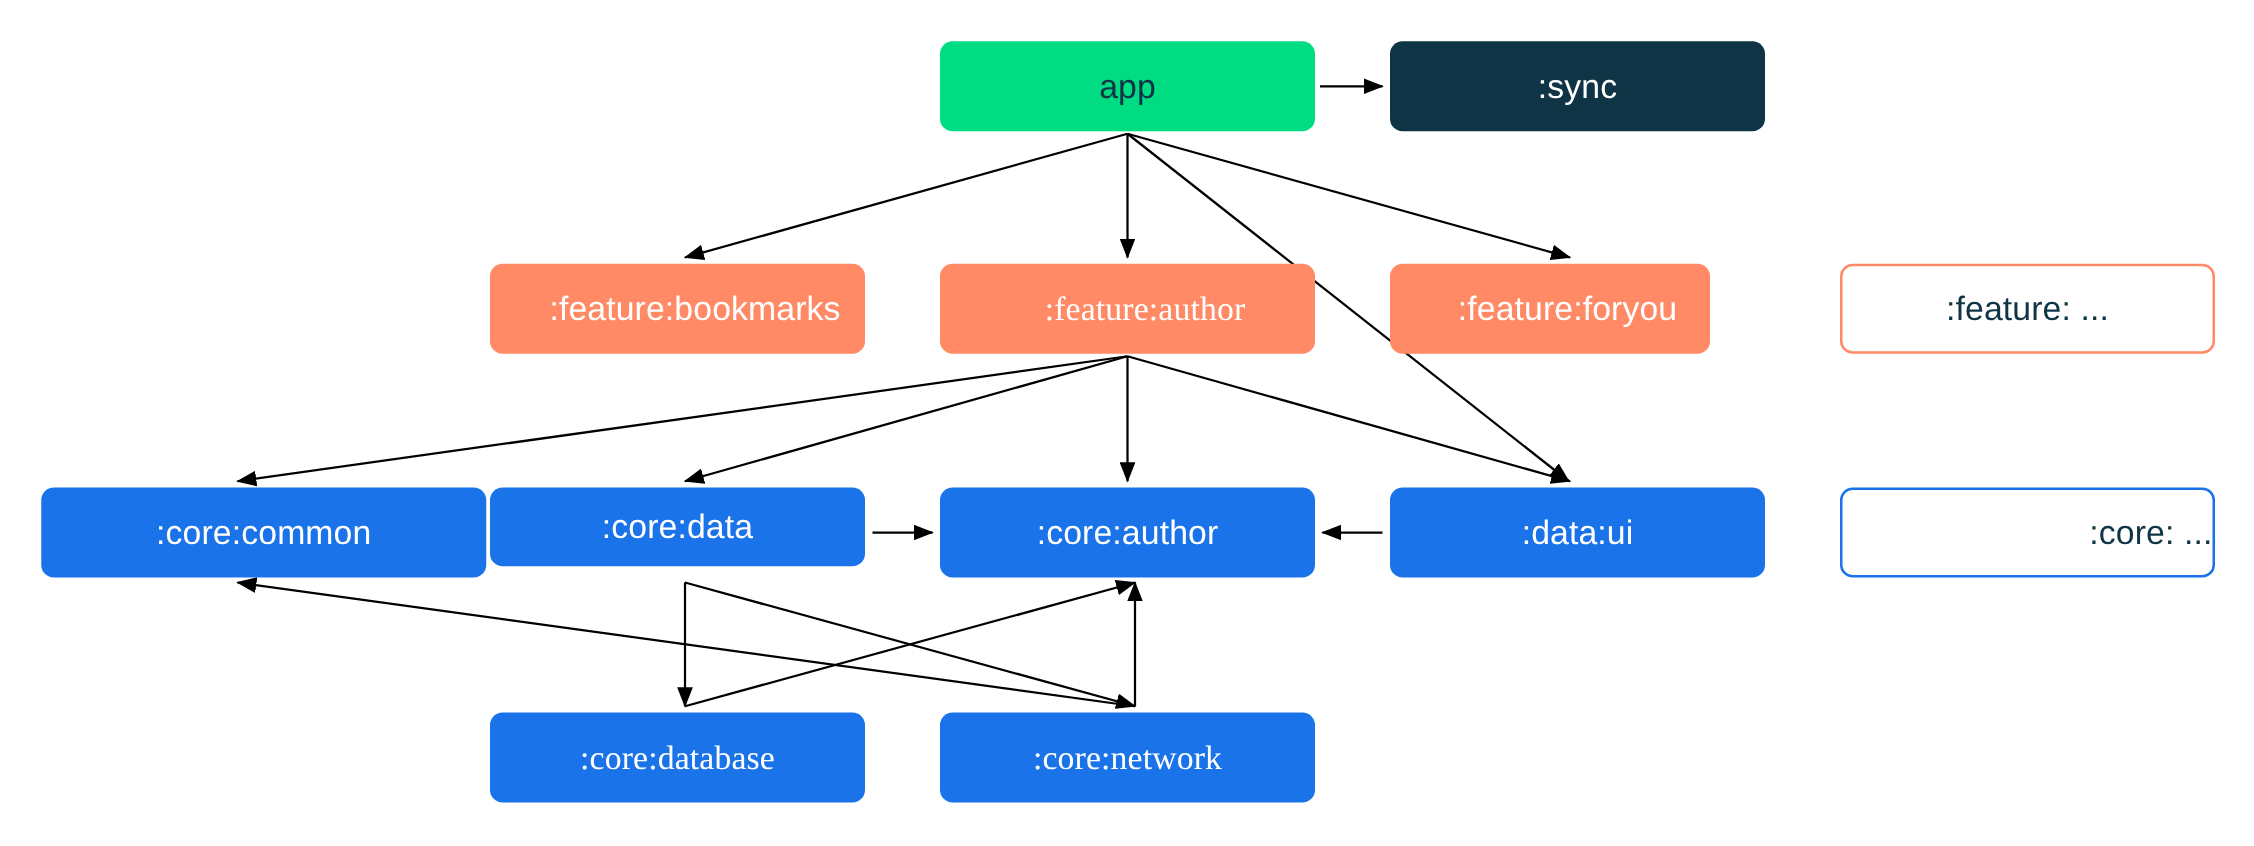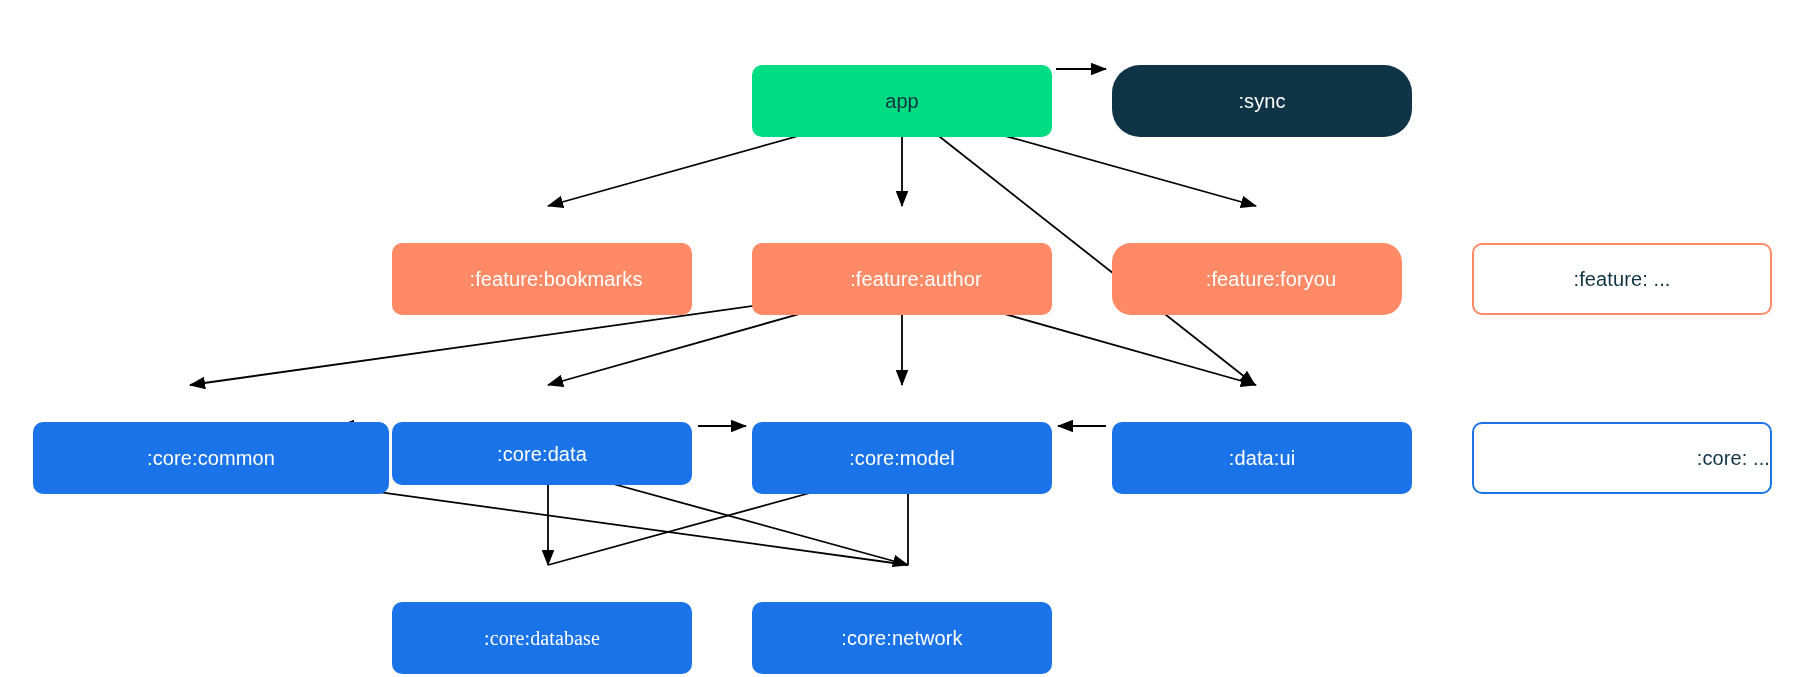--- a/index.html
+++ b/index.html
@@ -25,27 +25,26 @@
     height: 677px;
     pointer-events: none;
   }
   .node {
     position: absolute;
     box-sizing: border-box;
     border-radius: 10px;
     display: flex;
     align-items: center;
     justify-content: center;
-    font-size: 20px;
+    font-size: 27px;
     line-height: 1.2;
     letter-spacing: 0.1px;
     text-align: center;
     white-space: nowrap;
     z-index: 2;
-    margin-top: 32px;
   }
   .node.app        { background: #00DC82; color: #0E3446; }
   .node.sync       { background: #0E3446; color: #ffffff; }
   .node.feature    { background: #FF8A65; color: #ffffff; padding-left: 28px; }
   .node.core       { background: #1A73E8; color: #ffffff; }
   .node.legend-feature {
     background: #ffffff;
     color: #0E3446;
     border: 2.5px solid #FF8A65;
   }
@@ -84,51 +83,51 @@
         <polyline points="548,565 908,466" fill="none" stroke="#000000" stroke-width="1.8" marker-end="url(#arrowhead)"></polyline>
         <polyline points="908,565 908,466" fill="none" stroke="#000000" stroke-width="1.8" marker-end="url(#arrowhead)"></polyline>
         <polyline points="908,565 190,466" fill="none" stroke="#000000" stroke-width="1.8" marker-end="url(#arrowhead)"></polyline>
       </g>
   </svg>
 
   <div id="node-layer">
       <div class="node app" style="left: 752px; top: 33px; width: 300px; height: 72px;">
         <span>app</span>
       </div>
-      <div class="node sync" style="left: 1112px; top: 33px; width: 300px; height: 72px; border-radius: 28px;">
+      <div class="node sync" style="left: 1112px; top: 33px; width: 300px; height: 72px;">
         <span>:sync</span>
       </div>
       <div class="node feature" style="left: 392px; top: 211px; width: 300px; height: 72px;">
         <span>:feature:bookmarks</span>
       </div>
-      <div class="node feature" style="left: 752px; top: 211px; width: 300px; height: 72px;">
+      <div class="node feature" style="left: 752px; top: 211px; width: 300px; height: 72px; font-family: Liberation Serif, serif;">
         <span>:feature:author</span>
       </div>
-      <div class="node feature" style="left: 1112px; top: 211px; width: 290px; height: 72px; border-radius: 19px;">
+      <div class="node feature" style="left: 1112px; top: 211px; width: 256px; height: 72px;">
         <span>:feature:foryou</span>
       </div>
       <div class="node legend-feature" style="left: 1472px; top: 211px; width: 300px; height: 72px; text-align: center;">
         <span>:feature: ...</span>
       </div>
       <div class="node core" style="left: 33px; top: 390px; width: 356px; height: 72px;">
         <span>:core:common</span>
       </div>
       <div class="node core" style="left: 392px; top: 390px; width: 300px; height: 63px;">
         <span>:core:data</span>
       </div>
       <div class="node core" style="left: 752px; top: 390px; width: 300px; height: 72px;">
-        <span>:core:model</span>
+        <span>:core:author</span>
       </div>
       <div class="node core" style="left: 1112px; top: 390px; width: 300px; height: 72px;">
         <span>:data:ui</span>
       </div>
       <div class="node legend-core" style="left: 1472px; top: 390px; width: 300px; height: 72px; justify-content: flex-end;">
         <span>:core: ...</span>
       </div>
       <div class="node core" style="left: 392px; top: 570px; width: 300px; height: 72px; font-family: Liberation Serif, serif;">
         <span>:core:database</span>
       </div>
-      <div class="node core" style="left: 752px; top: 570px; width: 300px; height: 72px;">
+      <div class="node core" style="left: 752px; top: 570px; width: 300px; height: 72px; font-family: Liberation Serif, serif;">
         <span>:core:network</span>
       </div>
     </div>
 
 </div>
 
 </body></html>

